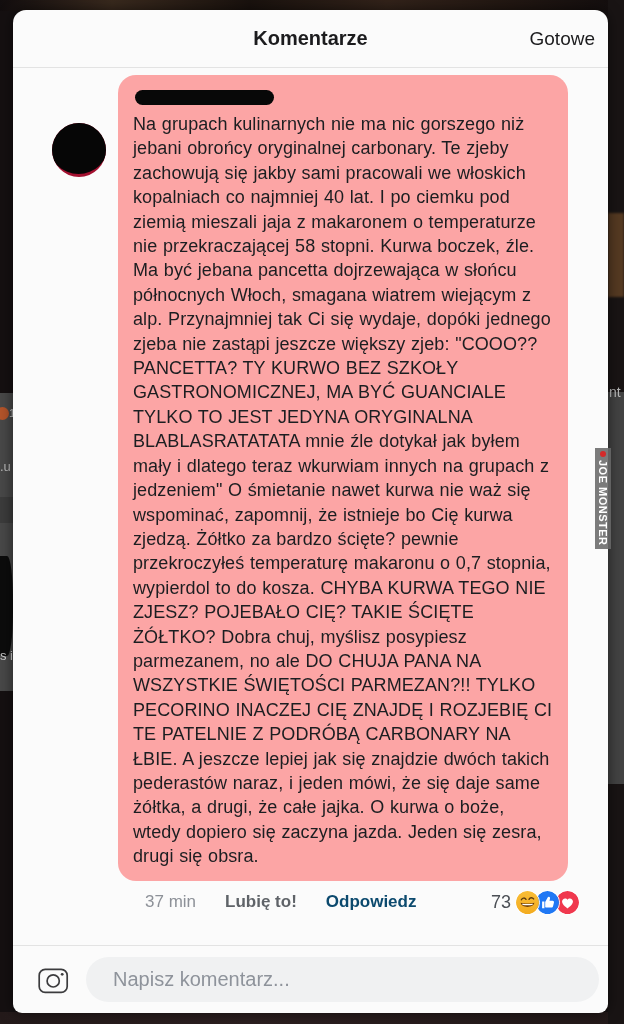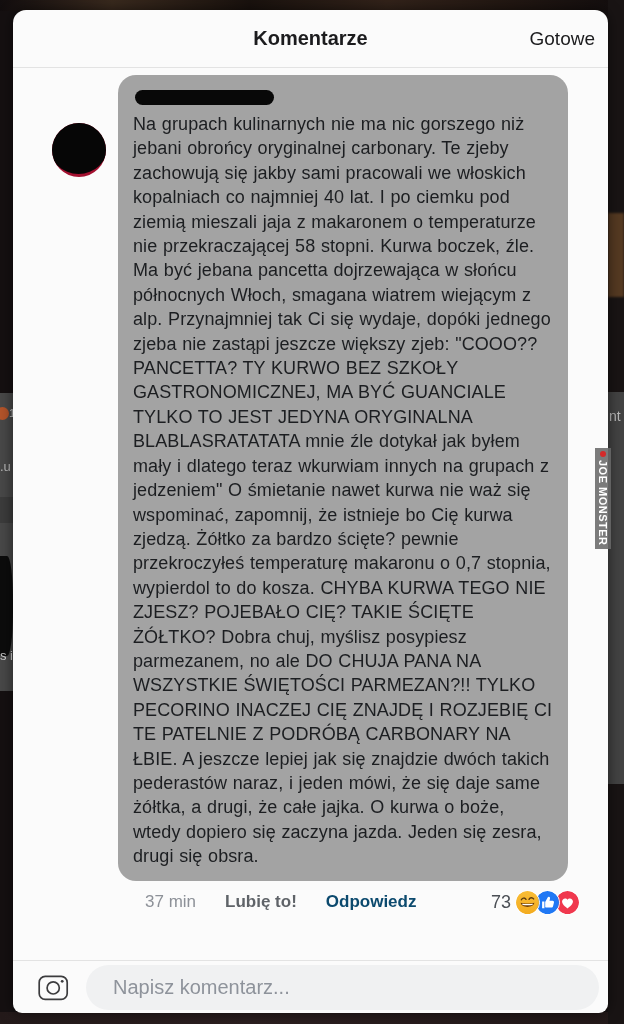--- a/index.html
+++ b/index.html
@@ -18,21 +18,21 @@
   .left-badge-dot{position:absolute;left:-4px;top:407px;width:13px;height:13px;border-radius:50%;background:#b4542a;}
   .left-badge-num{position:absolute;left:9px;top:407px;font-size:11px;color:#c9c9c9;}
   .left-frag-u{position:absolute;left:0;top:459px;font-size:13px;color:#b7b7b7;}
   .left-darkband{position:absolute;left:0;top:497px;width:13px;height:26px;background:#3c3c3c;}
   .left-frag-oz{position:absolute;left:0;top:522px;font-size:13px;color:#9d9d9d;padding-left:20px;}
   .left-blob{position:absolute;left:0;top:556px;width:13px;height:100px;background:#0c0c0c;border-radius:0 45% 45% 0;}
   .left-frag-si{position:absolute;left:0;top:648px;font-size:13px;color:#d0d0d0;}
   .right-strip{position:absolute;left:608px;top:0;width:16px;height:1024px;background:#191414;}
   .right-brown{position:absolute;left:608px;top:213px;width:16px;height:84px;background:#553a22;filter:blur(1px);}
   .right-gray{position:absolute;left:608px;top:392px;width:16px;height:392px;background:#434343;}
-  .right-frag-nt{position:absolute;left:609px;top:408px;font-size:14px;color:#b9b9b9;}
+  .right-frag-nt{position:absolute;left:609px;top:384px;font-size:14px;color:#b9b9b9;}
   
   .watermark{
     position:absolute;left:595px;top:448px;z-index:6;
     background:rgba(105,105,105,0.88);
     color:#fff;font-size:11px;font-weight:bold;letter-spacing:0.5px;
     writing-mode:vertical-rl;padding:3px 2px;line-height:12px;white-space:nowrap;
     display:flex;align-items:center;
   }
   .wm-dot{width:6px;height:6px;border-radius:50%;background:#d42a2a;margin-bottom:3px;align-self:center;}
   
@@ -51,21 +51,21 @@
     font-family:"Liberation Sans","DejaVu Sans",sans-serif;}
   
   .comment-wrap{position:relative;padding:7px 0 0 0;}
   .avatar{
     position:absolute;left:39px;top:55px;width:54px;height:54px;border-radius:50%;
     background:#a31130;overflow:hidden;
   }
   .avatar-ink{position:absolute;left:-3px;top:-6px;width:59px;height:57px;border-radius:50%;background:#060606;}
   .bubble{
     margin-left:105px;width:450px;box-sizing:border-box;
-    background:#a3a3a3;border-radius:18px;padding:13px 15px 12px 15px;
+    background:#fca5a5;border-radius:18px;padding:13px 15px 12px 15px;
   }
   .name-redaction{width:139px;height:15px;background:#080808;border-radius:8px;margin:2px 0 7px 2px;}
   .comment-text{
     font-size:18px;line-height:24.4px;color:#1c1e21;letter-spacing:0.1px;
     word-spacing:0.5px;
   }
   .meta-row{
     margin:9px 0 0 119px;width:450px;box-sizing:border-box;padding:0 2px 0 13px;
     display:flex;align-items:center;font-size:17px;
   }
@@ -76,21 +76,21 @@
     font-family:"Liberation Sans","DejaVu Sans",sans-serif;}
   .reactions{margin-left:auto;display:flex;align-items:center;}
   .reaction-count{color:#4b4f55;font-size:18px;margin-right:4px;}
   .rx{width:23px;height:23px;border-radius:50%;border:1.5px solid #fff;box-sizing:content-box;display:block;}
   .rx+.rx{margin-left:-5px;}
   .rx-1{position:relative;z-index:3;}
   .rx-2{position:relative;z-index:2;}
   .rx-3{position:relative;z-index:1;}
   
   .composer{
-    position:absolute;left:0;bottom:0;width:100%;height:53px;box-sizing:border-box;
+    position:absolute;left:0;bottom:0;width:100%;height:68px;box-sizing:border-box;
     border-top:1px solid #e3e3e3;display:flex;align-items:center;padding:0 9px 0 25px;
   }
   .camera-btn{background:none;border:none;padding:0;margin-right:17px;cursor:pointer;display:flex;align-items:center;}
   .comment-input{
     flex:1;height:45px;border:none;outline:none;background:#f0f1f2;border-radius:23px;
     padding:0 20px 0 27px;font-size:20px;color:#1c1e21;
     font-family:"Liberation Sans","DejaVu Sans",sans-serif;
   }
   .comment-input::placeholder{color:#8e939b;opacity:1;}
 </style>

